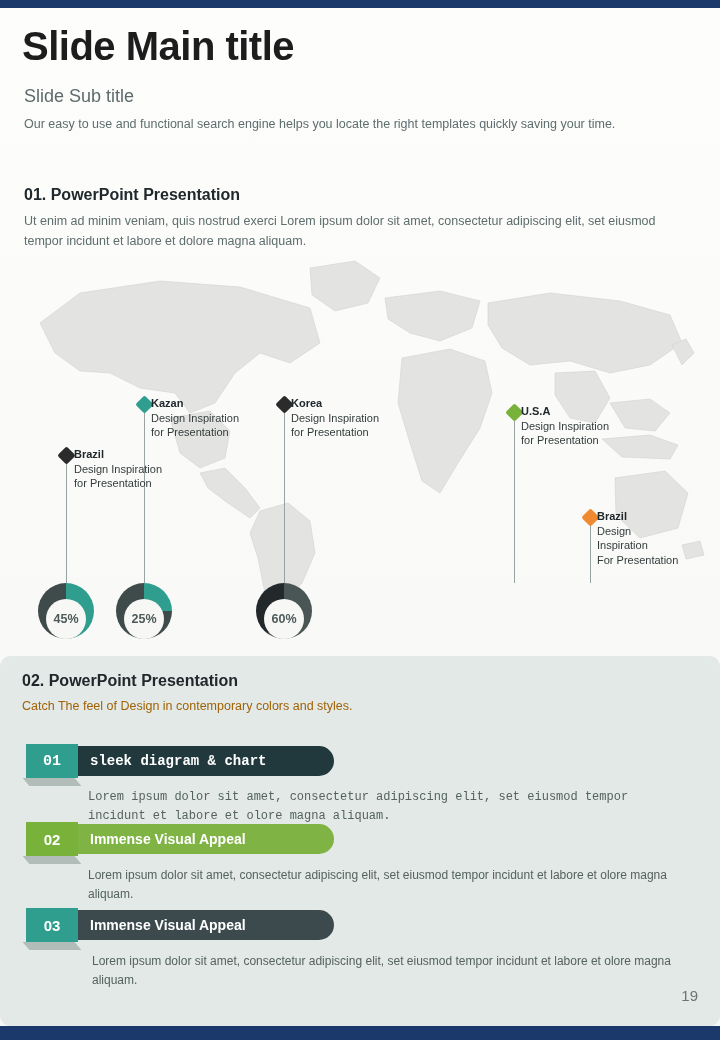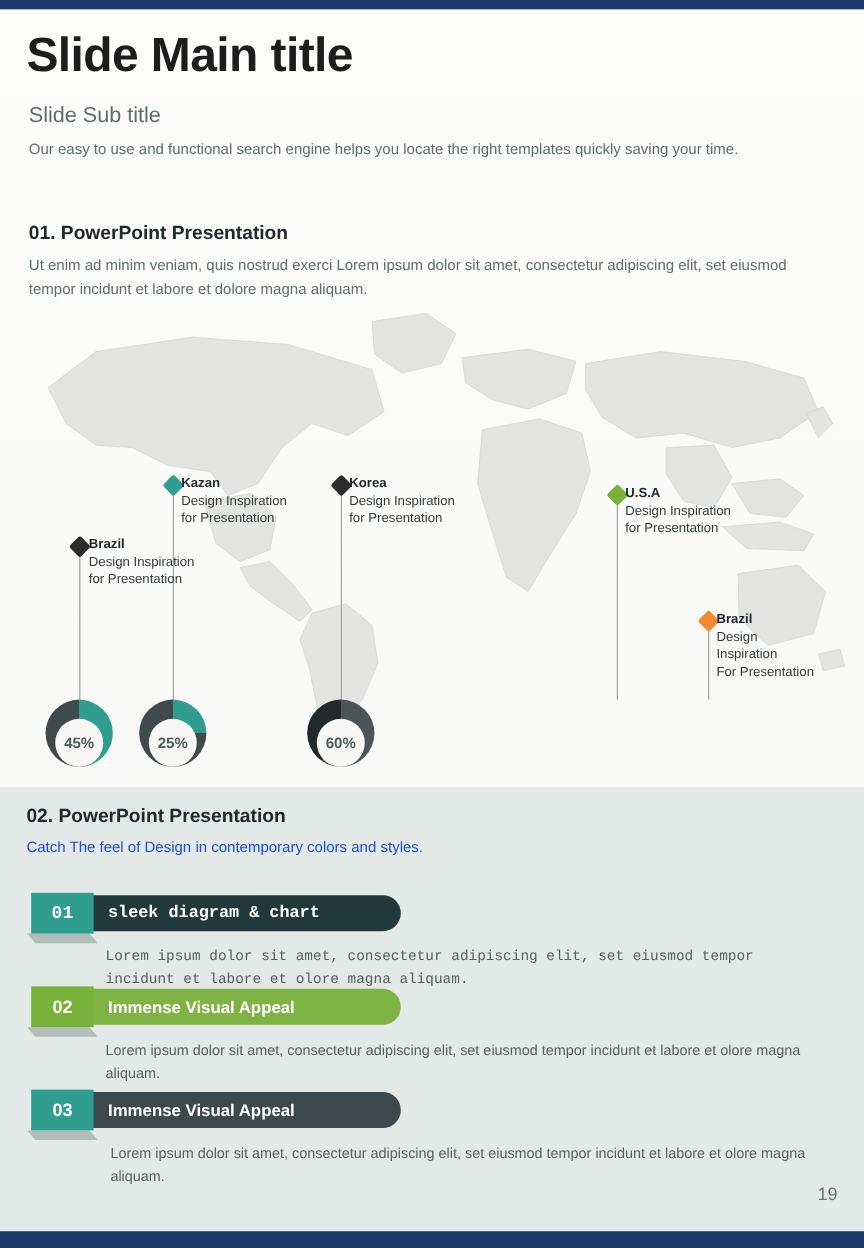--- a/index.html
+++ b/index.html
@@ -83,28 +83,29 @@
     width: 40px; height: 40px; border-radius: 50%;
     background: #f7f7f5;
     display: flex; align-items: center; justify-content: center;
     font-size: 12.5px; font-weight: bold; color: #4d5a5a;
   }
 
   
   .sec2 {
     position: absolute; left: 0; top: 648px; width: 720px; height: 370px;
     background: #e2e9e6;
+    border-radius: 11px;
   }
   .sec2-title {
     position: absolute; left: 22px; top: 16px;
     font-size: 16px; font-weight: bold; color: #20282b;
   }
   .sec2-body {
     position: absolute; left: 22px; top: 43px;
-    font-size: 12.5px; color: #1d4ed8;
+    font-size: 12.5px; color: #a16207;
   }
 
   .row { position: absolute; left: 0; width: 720px; }
   .badge {
     position: absolute; left: 26px; width: 52px; height: 34px;
     display: flex; align-items: center; justify-content: center;
     color: #ffffff; font-size: 15px; font-weight: bold;
     z-index: 3;
   }
   .badge-shadow {

